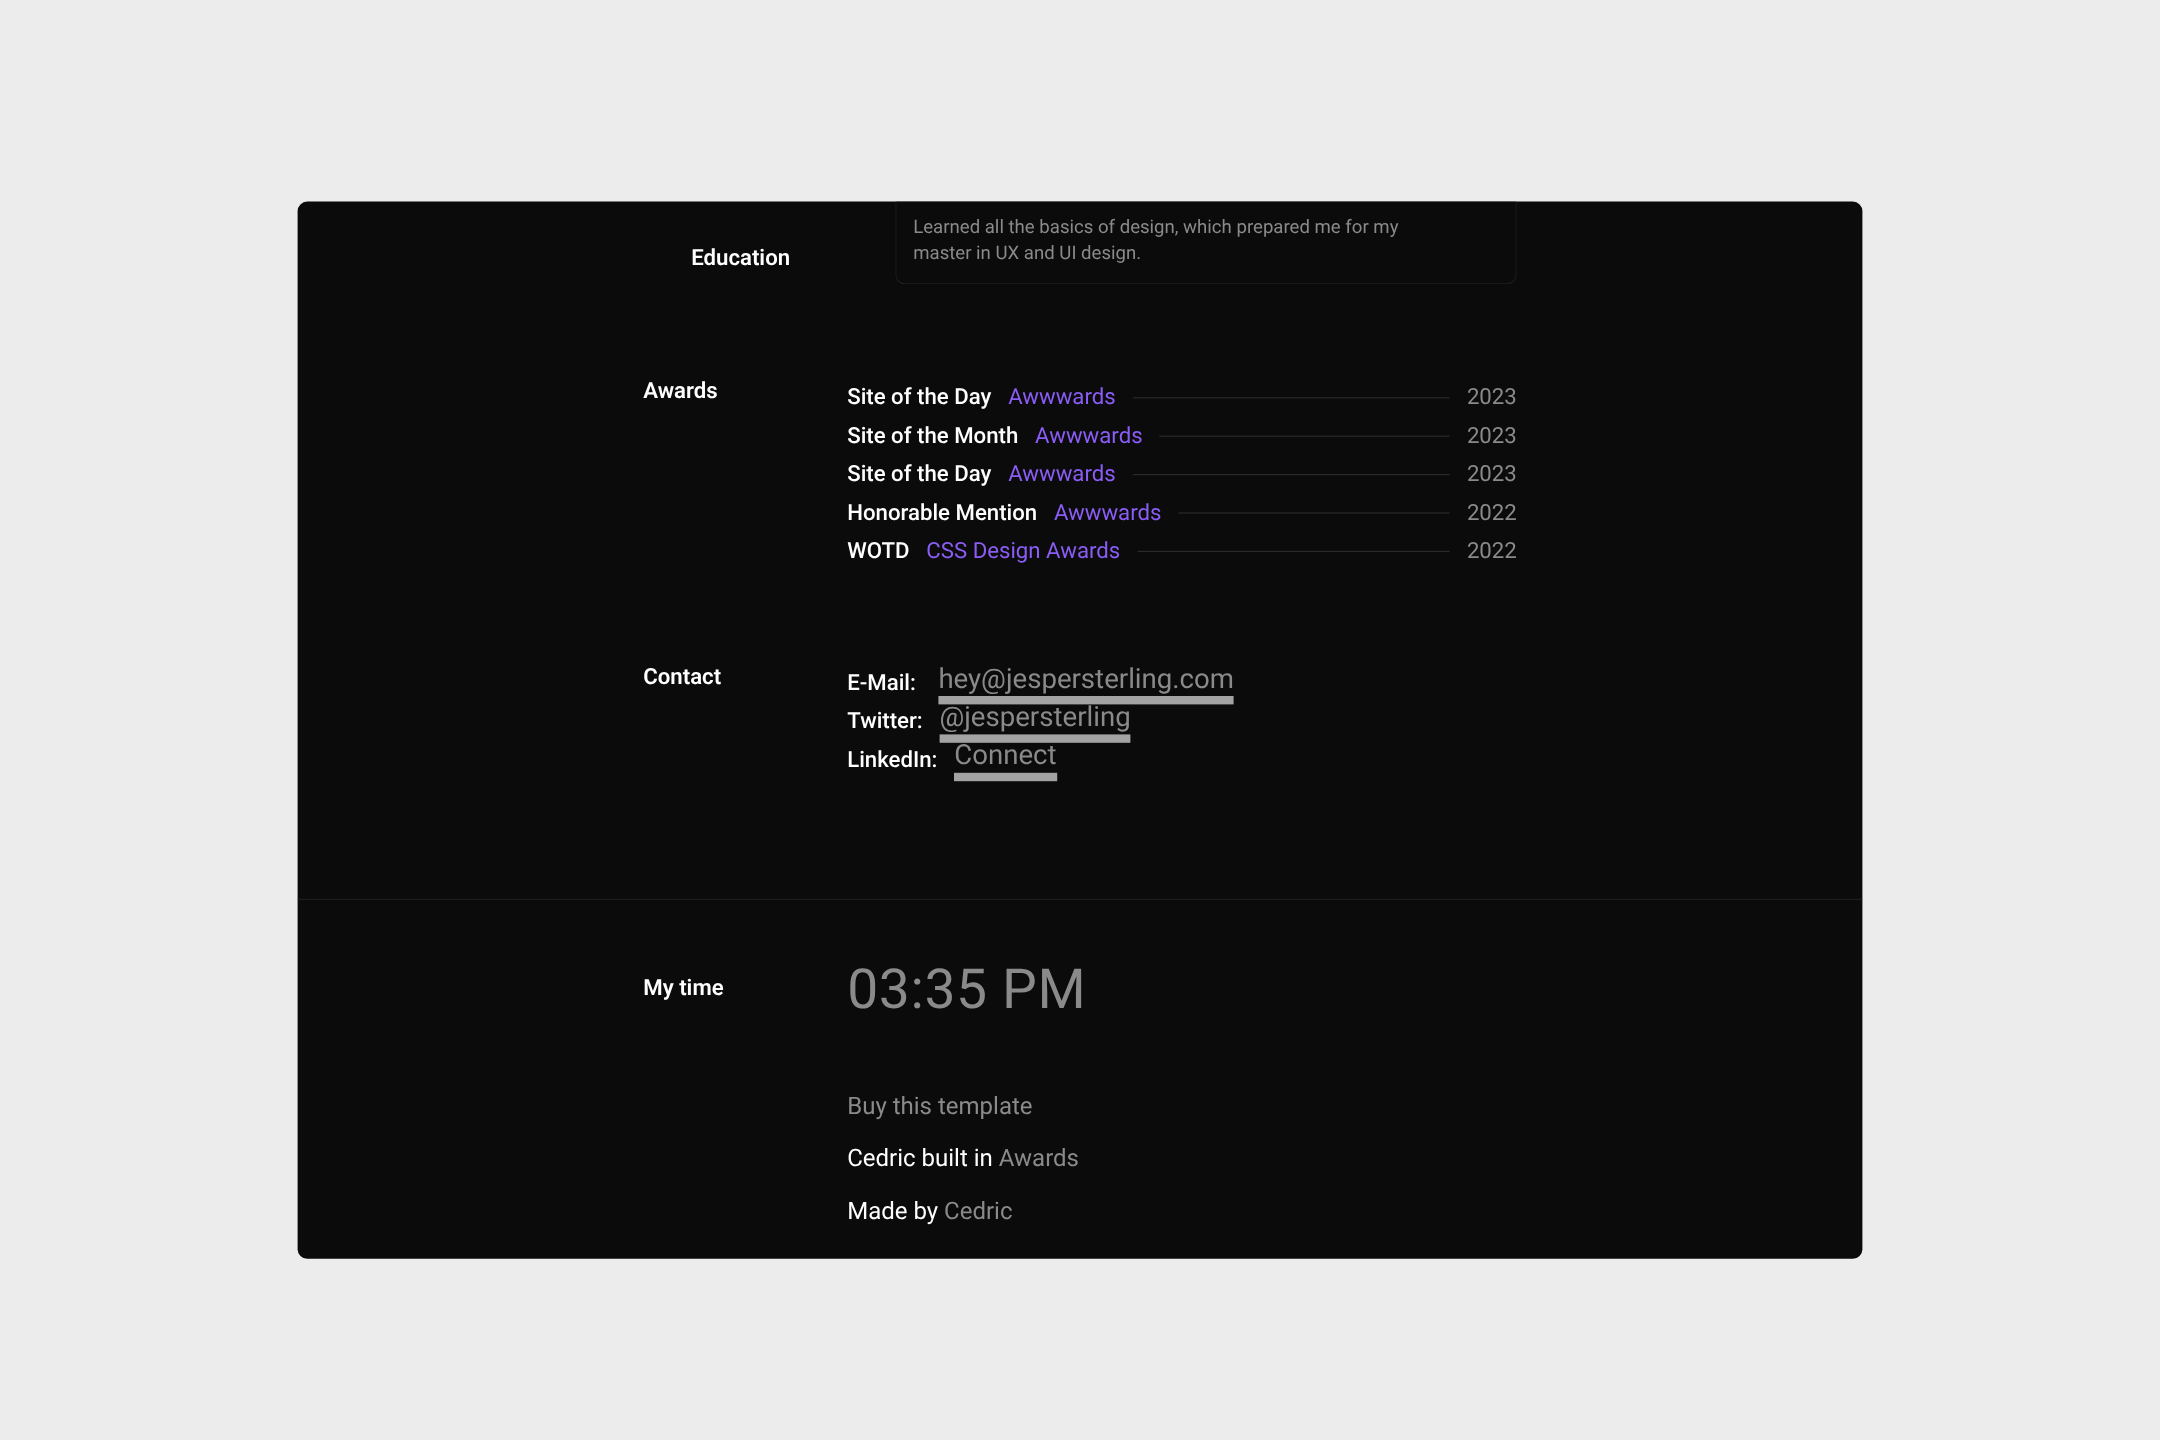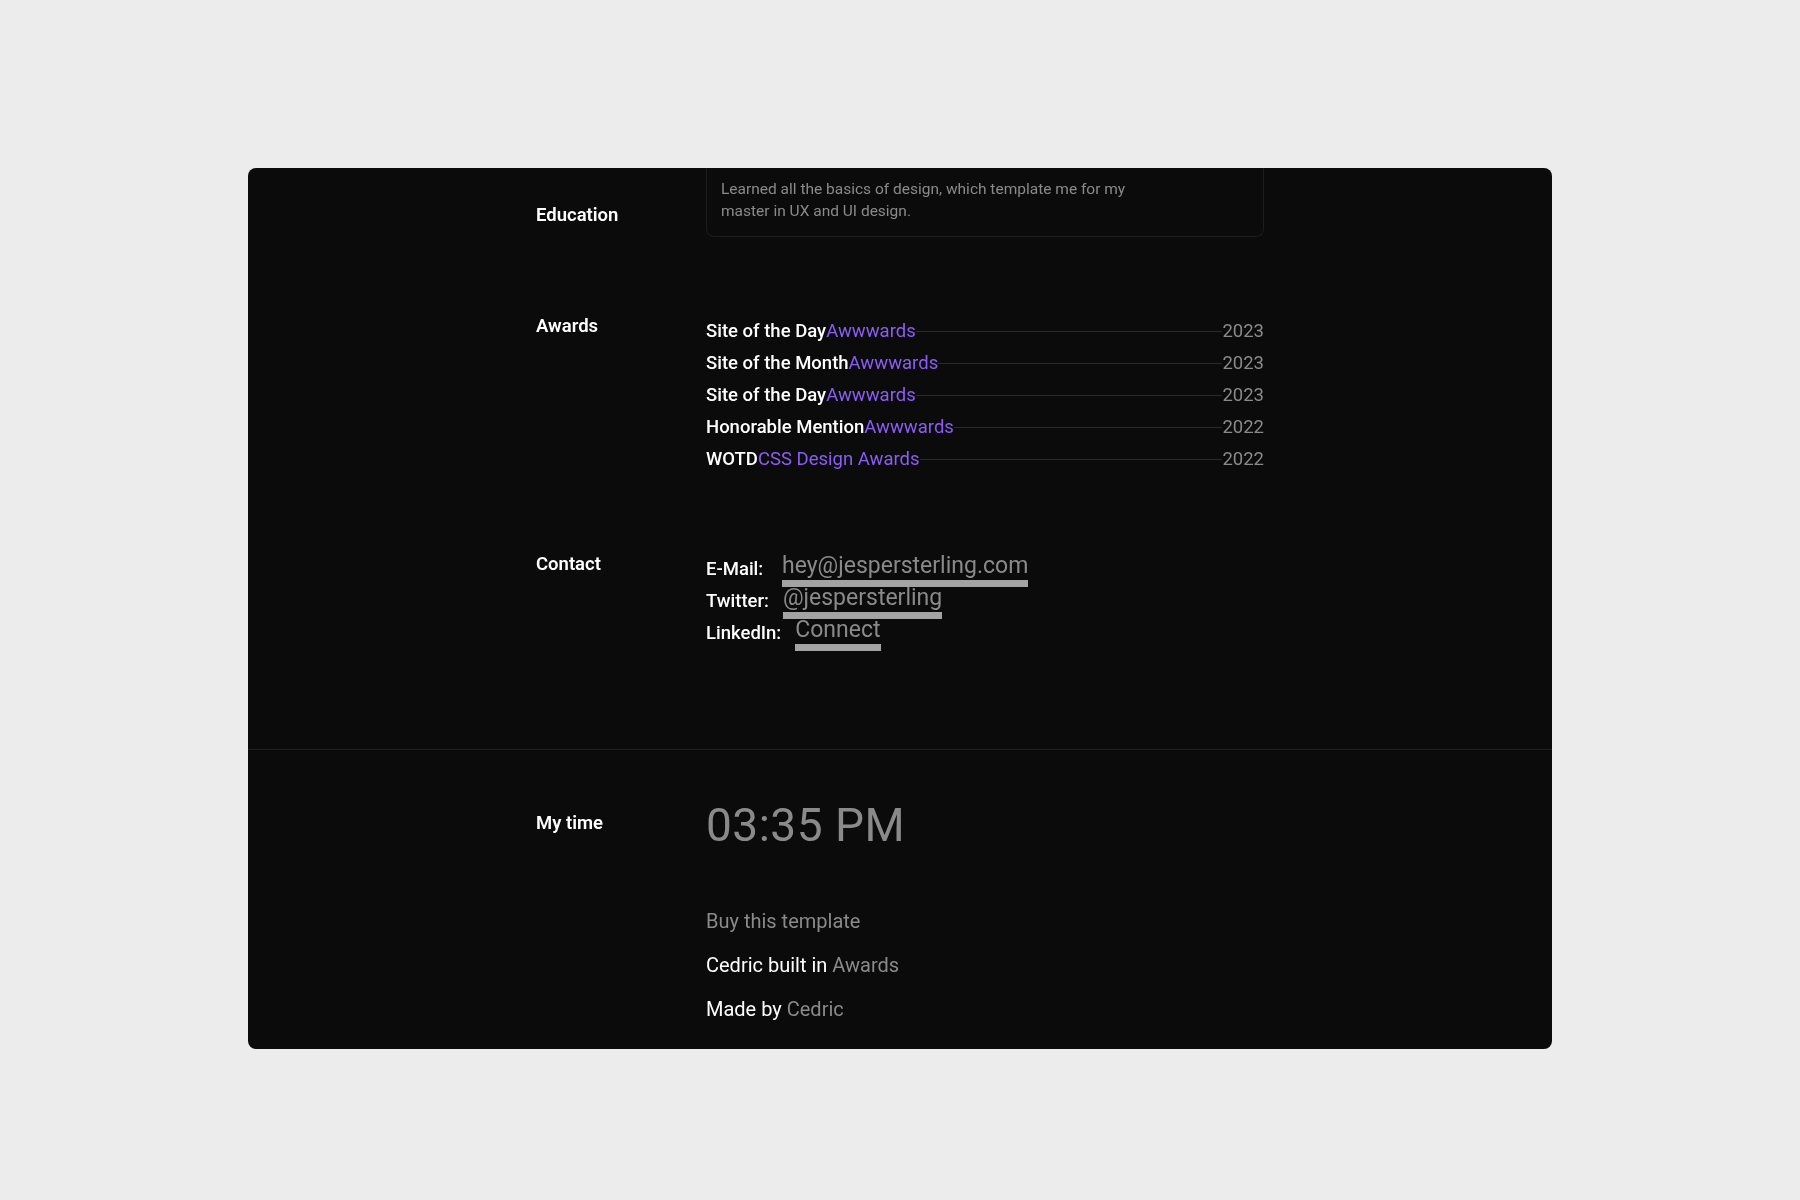--- a/index.html
+++ b/index.html
@@ -58,28 +58,28 @@
     border-radius: 0 0 8px 8px;
     padding: 10px 14px 14px 14px;
     background: #0b0b0b;
   }
   .edu-text {
     font-size: 15.5px;
     line-height: 1.45;
     color: #8a8a8a;
     max-width: 440px;
   }
-  .edu-section .label-col { padding-top: 36px; }
+  .edu-section .label-col { padding-top: 36px; margin-left: 40px; }
 
   
   .awards-section { margin-top: 78px; }
   .award-row {
     display: flex;
     align-items: center;
-    gap: 0;
+    gap: 14px;
     height: 32px;
   }
   .award-title {
     font-size: 18.5px;
     font-weight: 500;
     color: #ffffff;
     white-space: nowrap;
   }
   .award-org {
     font-size: 18.5px;
@@ -156,21 +156,21 @@
 
 <div class="stage">
   <div class="window">
 
     <div class="section edu-section">
       <div class="label-col">
         <div class="label">Education</div>
       </div>
       <div class="content-col edu-wrap">
         <div class="edu-card">
-          <p class="edu-text">Learned all the basics of design, which template me for my master in UX and UI design.</p>
+          <p class="edu-text">Learned all the basics of design, which prepared me for my master in UX and UI design.</p>
         </div>
       </div>
     </div>
 
     <div class="section awards-section">
       <div class="label-col">
         <div class="label">Awards</div>
       </div>
       <div class="content-col">
         <div class="award-row">

